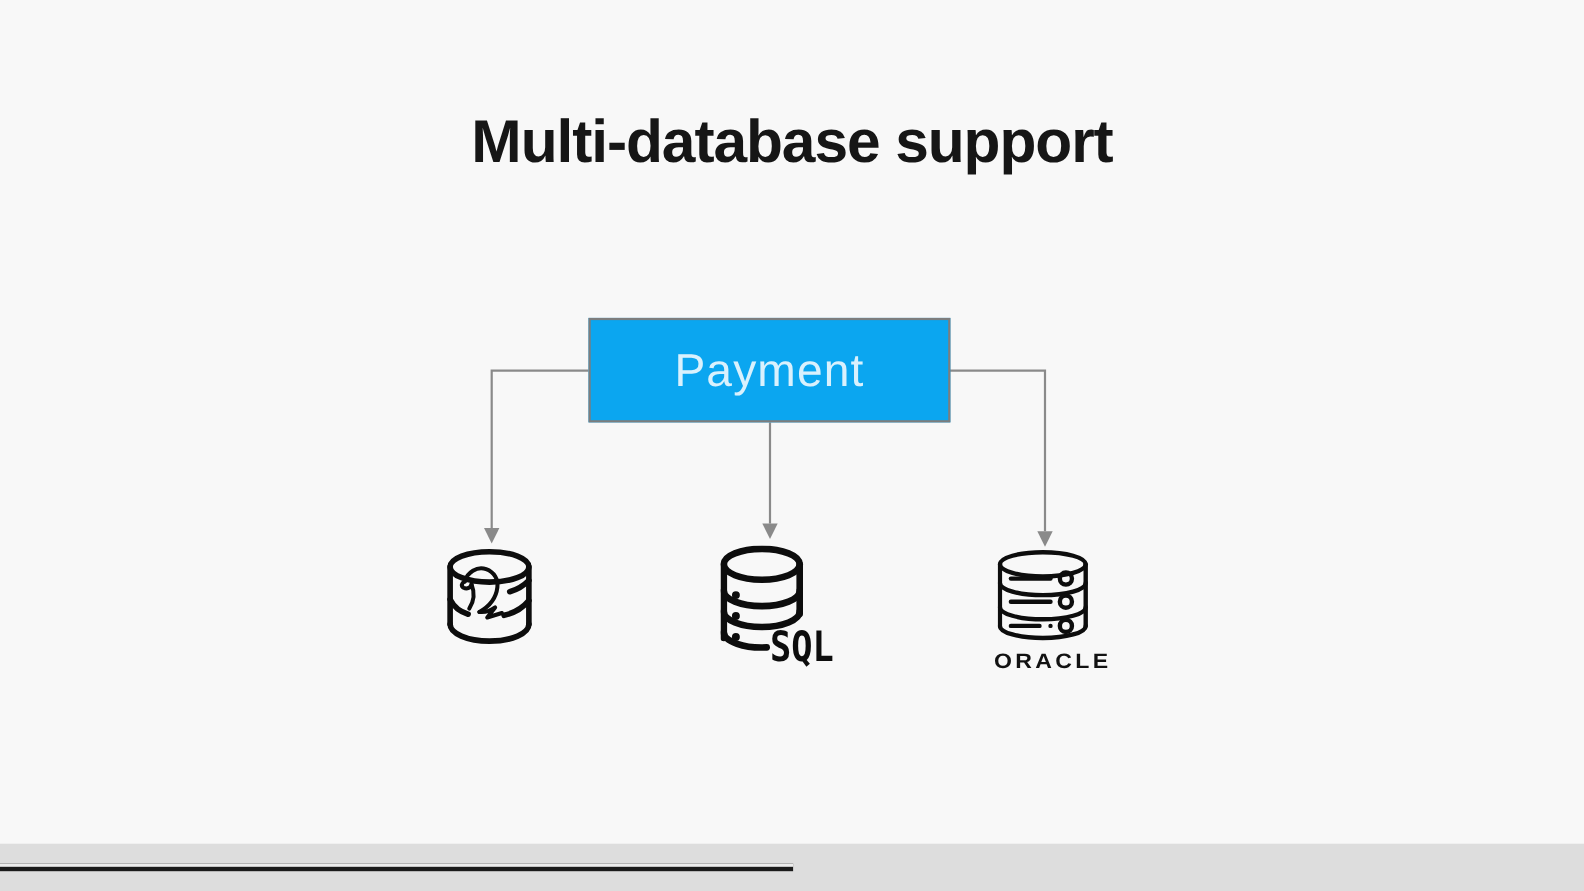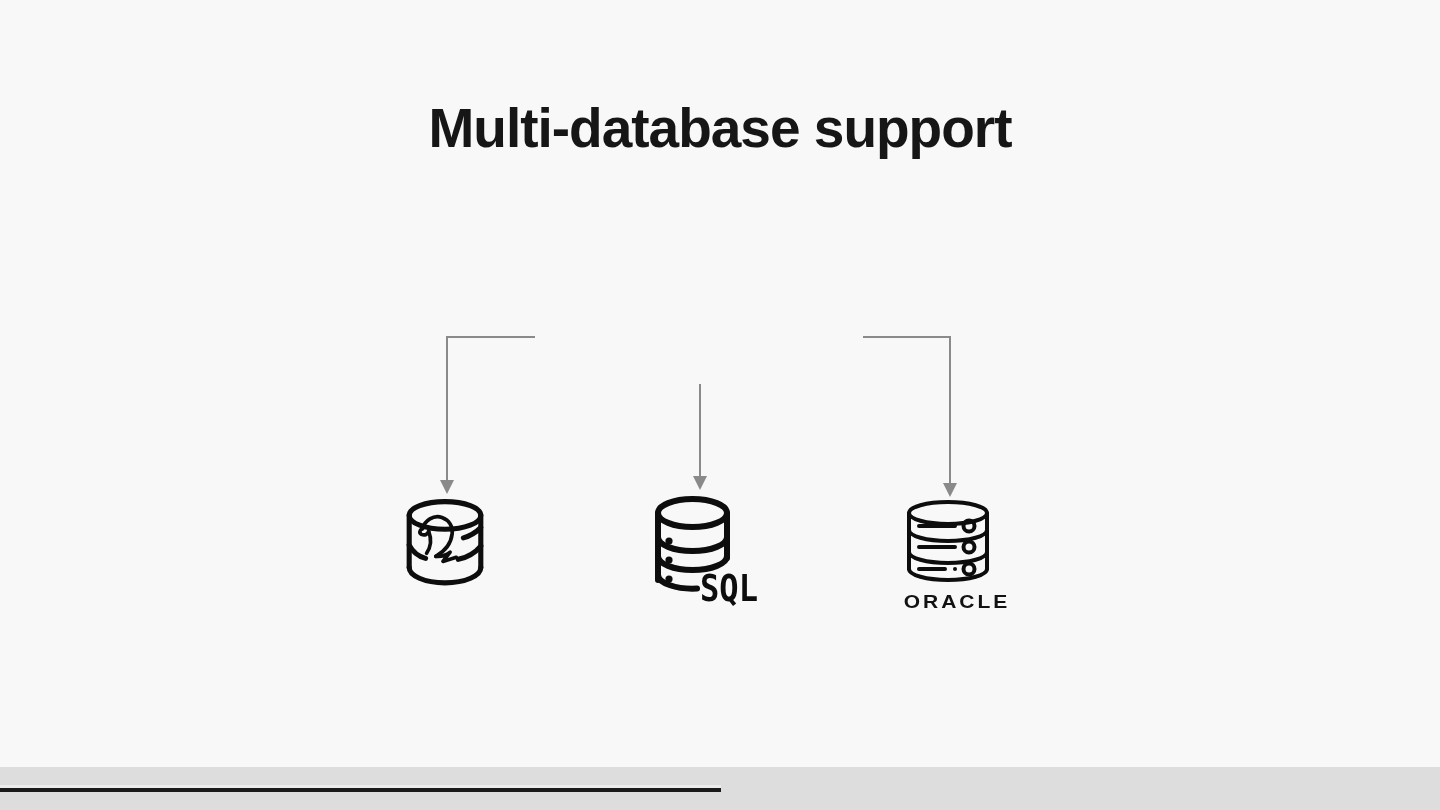--- a/index.html
+++ b/index.html
@@ -98,20 +98,23 @@
     <g stroke="#8a8a8a" stroke-width="2" fill="none">
       <path d="M700 384 V476"></path>
       <polygon points="693,476 707,476 700,490" fill="#8a8a8a" stroke="none"></polygon>
     </g>
     <g stroke="#8a8a8a" stroke-width="2" fill="none">
       <path d="M863 337 H950 V483"></path>
       <polygon points="943,483 957,483 950,497" fill="#8a8a8a" stroke="none"></polygon>
     </g>
   </svg>
 
+  <div class="payment-node">
+    <span class="payment-label">Payment</span>
+  </div>
 
   <svg class="db-icon icon-mysql" viewBox="0 0 78 88">
     <g stroke="#0d0d0d" fill="none" stroke-width="5" stroke-linecap="round">
       <ellipse cx="39" cy="17" rx="35" ry="13.5"></ellipse>
       <path d="M4 17 V68"></path>
       <path d="M74 17 V68"></path>
       <path d="M4 68 C4 76 19 83 39 83 C59 83 74 76 74 68"></path>
       <path d="M57 39 C64 37 70 33 74 29"></path>
       <path d="M4 46 C7 52 13 57 20 59"></path>
       <path d="M52 60 C61 58 69 53 74 47"></path>

